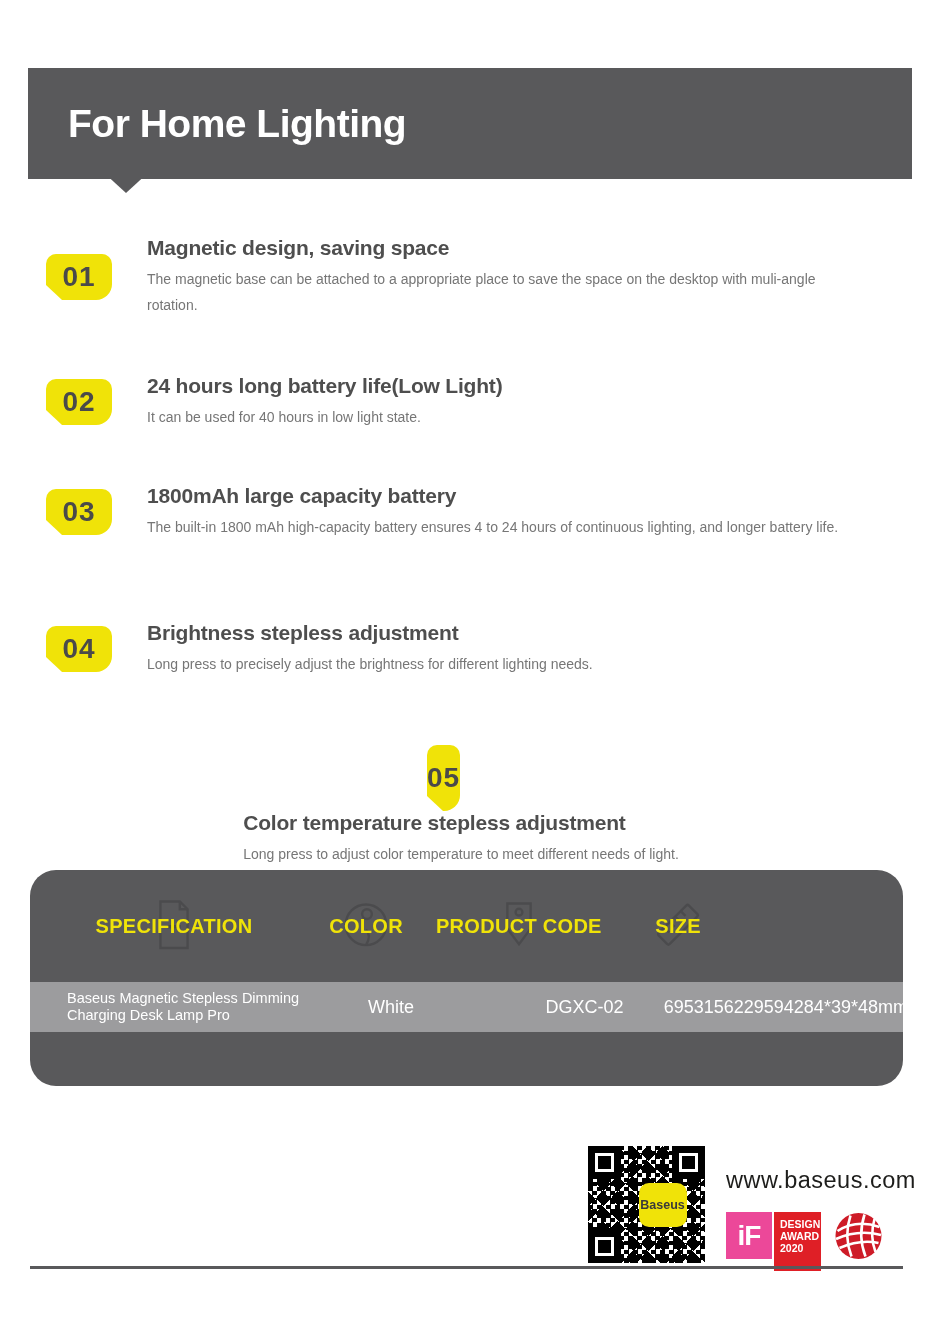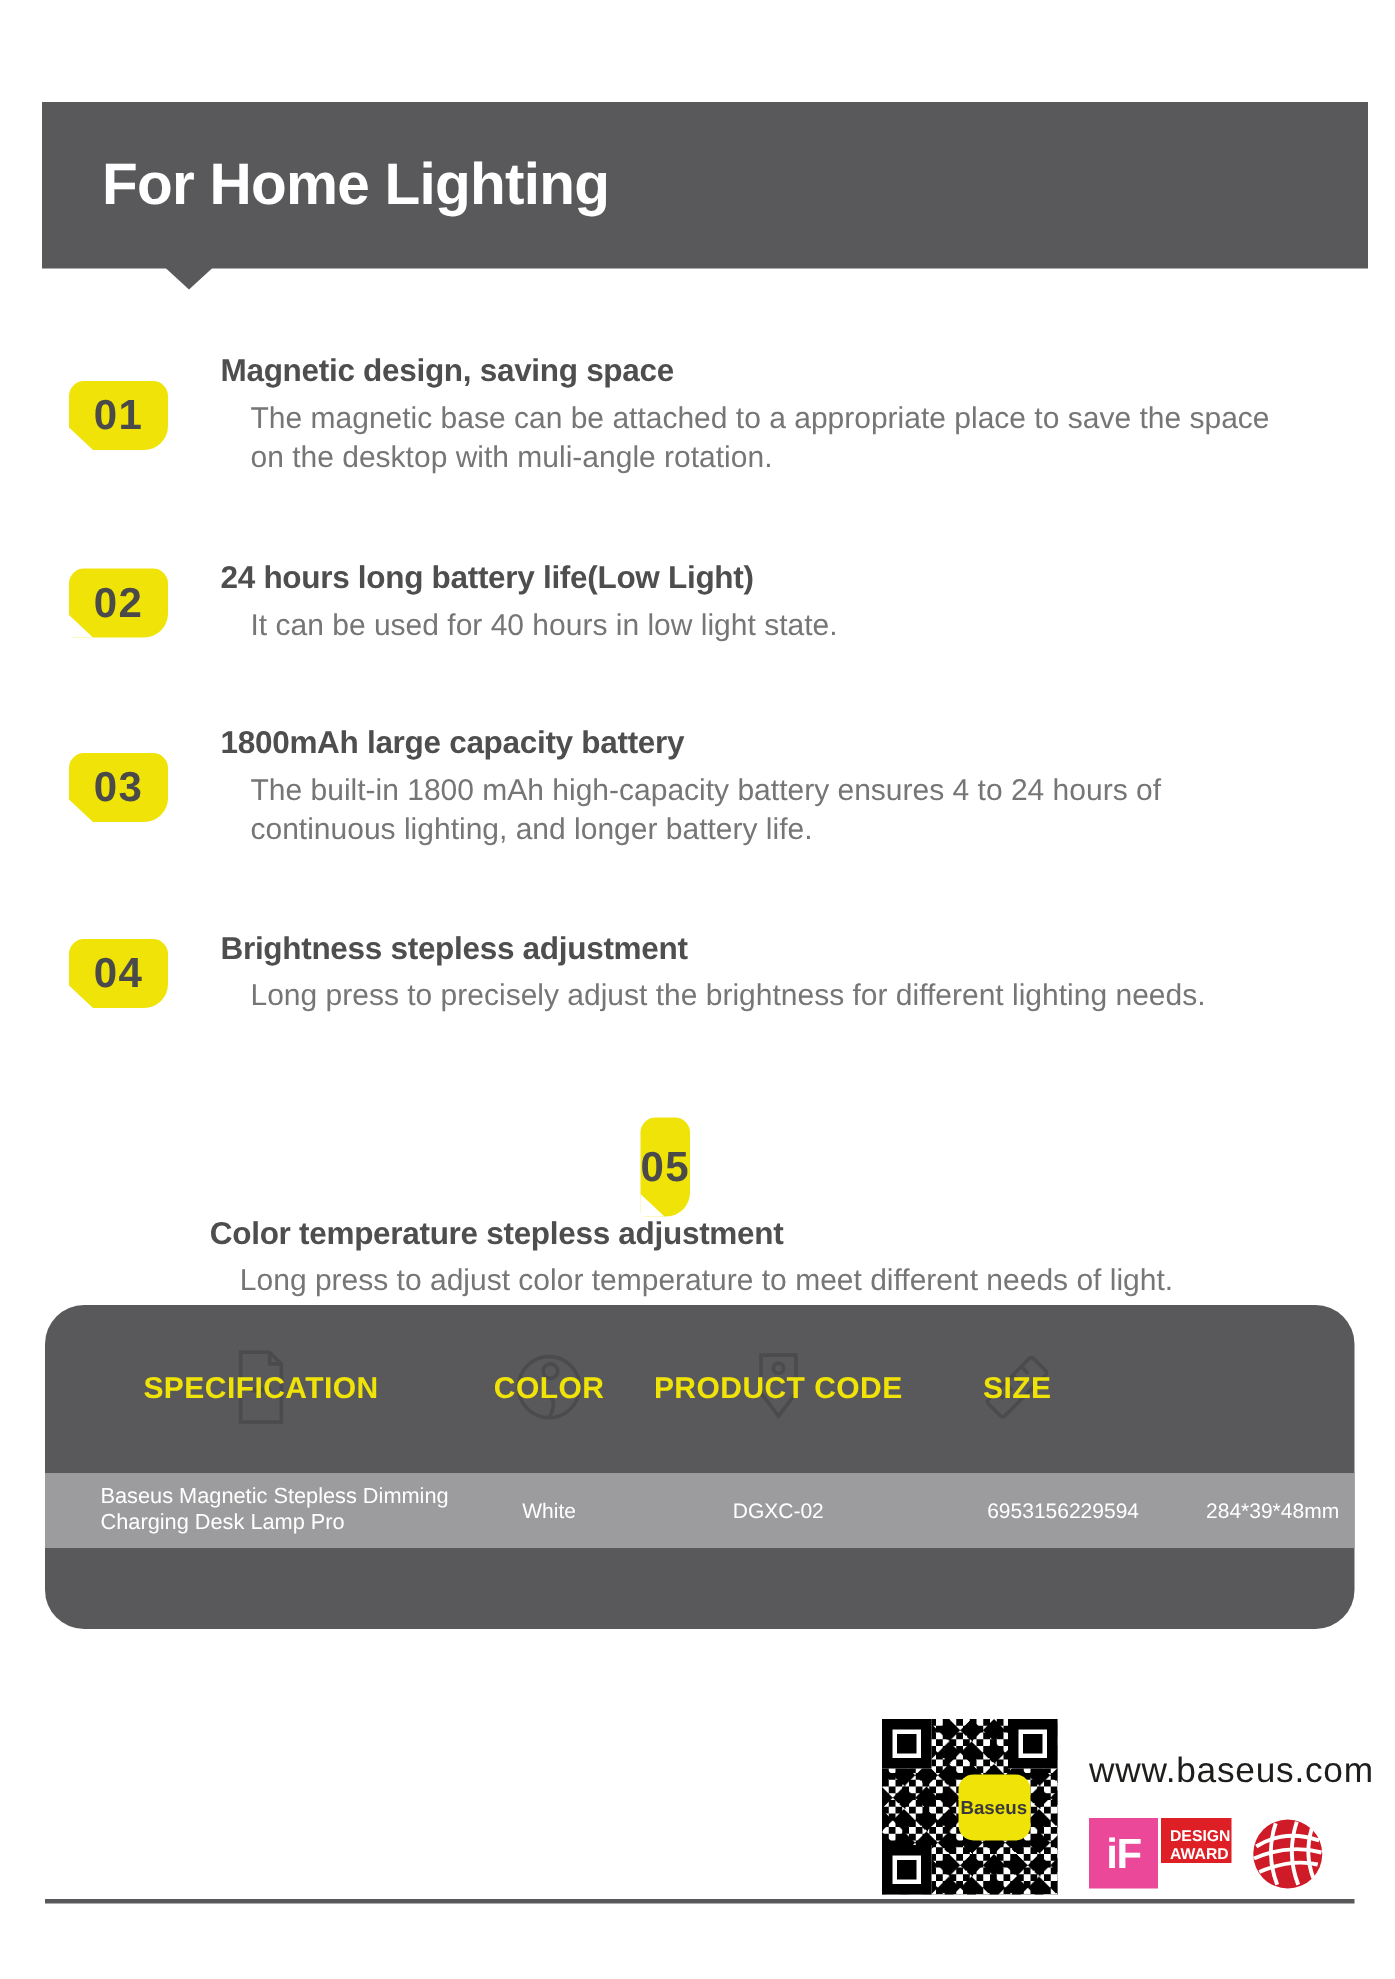--- a/index.html
+++ b/index.html
@@ -29,38 +29,38 @@
     background: #F0E308; border-radius: 10px 10px 16px 3px;
     display: flex; align-items: center; justify-content: center;
     font-size: 28px; font-weight: bold; color: #4A4A4A; letter-spacing: 1px;
   }
   .badge::after {
     content: ""; position: absolute; left: 0; bottom: 0; width: 0; height: 0;
     border-bottom: 15px solid #ffffff; border-right: 16px solid transparent;
   }
   .feature-text { flex: 1; }
   .feature-title { font-size: 21px; font-weight: bold; color: #4E4E4E; margin-bottom: 6px; letter-spacing: -0.2px; }
-  .feature-body { font-size: 20px; color: #767676; line-height: 26px; max-width: 705px; margin-left: 20px; }
+  .feature-body { font-size: 14px; color: #767676; line-height: 26px; max-width: 705px; }
 
   
   .spec-table {
     position: absolute; left: 30px; top: 870px; width: 873px; height: 216px;
     background: #59595B; border-radius: 26px; overflow: hidden;
   }
   .spec-head { height: 112px; display: flex; align-items: center; }
   .spec-head .cell { position: relative; text-align: center; height: 100%;
     display: flex; align-items: center; justify-content: center; }
   .hdr-label { position: relative; z-index: 2; font-size: 20px; font-weight: bold;
     color: #F0E308; letter-spacing: 0.3px; }
   .hdr-icon { position: absolute; left: 50%; top: 50%; transform: translate(-50%, -52%);
     opacity: 0.5; z-index: 1; }
   .hdr-icon svg { display: block; }
   .c1 { width: 33%; } .c2 { width: 11%; } .c3 { width: 24%; } .c4 { width: 19.5%; } .c5 { width: 12.5%; }
   .spec-row { height: 50px; background: #9C9C9E; display: flex; align-items: center; color: #ffffff; }
-  .spec-row .cell { text-align: center; font-size: 14px; }
+  .spec-row .cell { text-align: right; font-size: 18px; }
   .spec-row .cell.name { font-size: 14.5px; line-height: 17px; text-align: left; padding-left: 37px; padding-right: 10px; }
 
   
   .qr { position: absolute; left: 588px; top: 1146px; width: 117px; height: 117px; background: #fff; }
   .qr-noise {
     position: absolute; inset: 0;
     background-image:
       repeating-conic-gradient(from 45deg, #000 0 25%, transparent 0 50%),
       repeating-conic-gradient(#000 0 25%, #fff 0 50%);
     background-size: 15px 15px, 9px 9px;
@@ -75,21 +75,21 @@
     font-size: 12.5px; font-weight: bold; color: #3A3A3A; z-index: 3; margin-left: 16px;
   }
   .website { position: absolute; left: 726px; top: 1167px; font-size: 23.5px; color: #1D1D1B; letter-spacing: 0.5px; }
   .if-badge { position: absolute; left: 726px; top: 1212px; display: flex; gap: 2px; }
   .if-left {
     width: 46px; height: 47px; background: #ec4899; color: #fff;
     display: flex; align-items: center; justify-content: center;
     font-size: 28px; font-weight: bold; letter-spacing: -1px;
   }
   .if-right {
-    width: 47px; height: 30px; background: #DF1F26; color: #fff;
+    width: 47px; height: 59px; background: #DF1F26; color: #fff;
     font-size: 10.5px; font-weight: bold; line-height: 12px; padding: 6px 0 0 6px;
   }
   .reddot { position: absolute; left: 834px; top: 1212px; width: 49px; height: 48px; }
   .bottom-rule { position: absolute; left: 30px; top: 1266px; width: 873px; height: 3px; background: #59595B; }
 </style>
 </head>
 <body>
 
 <div class="banner">
   <div class="banner-title">For Home Lighting</div>

